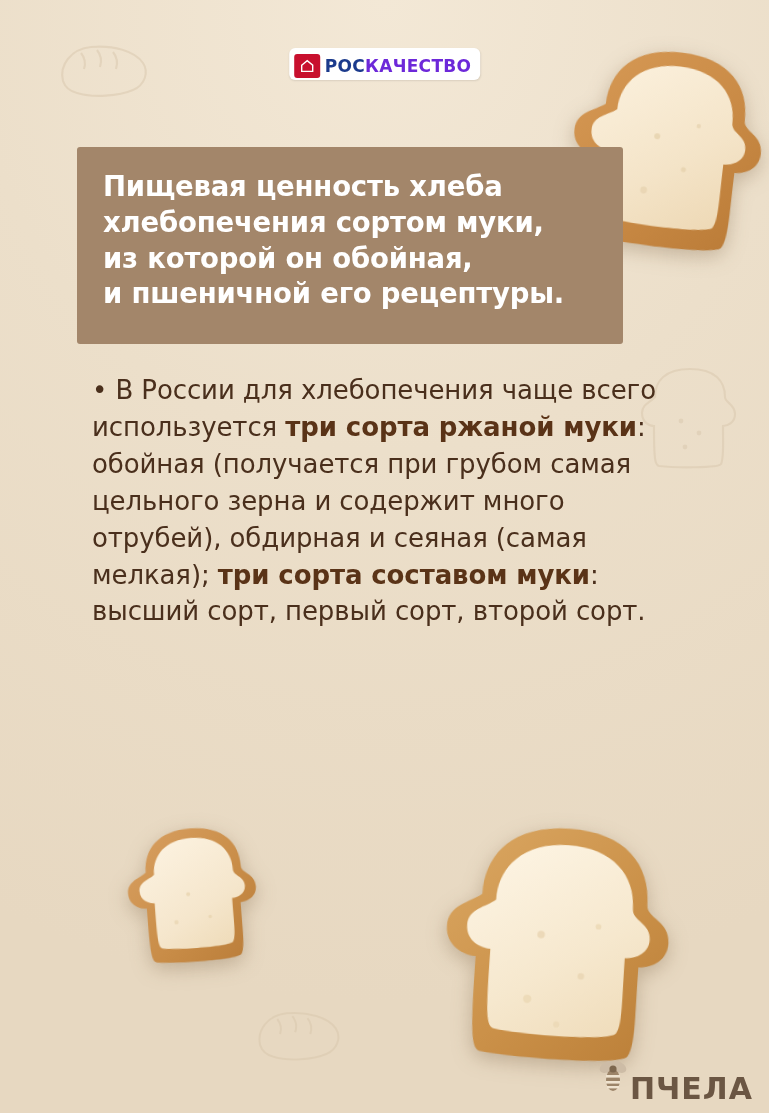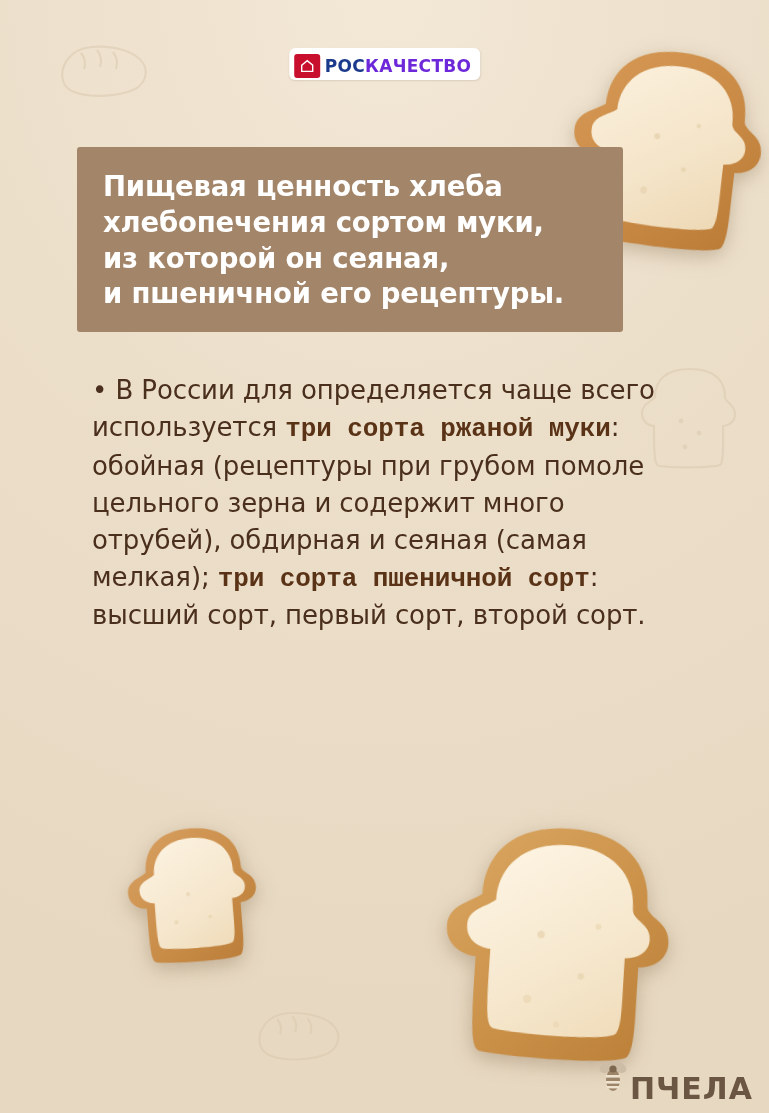--- a/index.html
+++ b/index.html
@@ -75,21 +75,21 @@
   }
 
   
   .headline-box {
     position: absolute;
     left: 77px;
     top: 147px;
     width: 546px;
     background: #a3866a;
     border-radius: 3px;
-    padding: 22px 26px 20px 26px;
+    padding: 22px 26px 32px 26px;
     box-sizing: border-box;
   }
   .headline-box p {
     margin: 0;
     color: #ffffff;
     font-weight: bold;
     font-size: 27.5px;
     line-height: 1.30;
     letter-spacing: -0.2px;
   }
@@ -101,21 +101,20 @@
     top: 372px;
     width: 600px;
     color: #4a2f1c;
     font-size: 26px;
     line-height: 1.42;
     letter-spacing: -0.1px;
   }
   .body-text .b {
     font-weight: bold;
     color: #5a3317;
-    font-family: Liberation Mono, monospace;
   }
 
   
   .toast {
     position: absolute;
     filter: drop-shadow(0 6px 10px rgba(90,60,30,0.28));
   }
   .toast-1 { right: -12px; top: 28px;  width: 220px; transform: rotate(7deg); }
   .toast-2 { left: 120px; top: 812px;  width: 150px; transform: rotate(-4deg); }
   .toast-3 { left: 432px; top: 800px;  width: 260px; transform: rotate(4deg); }
@@ -249,27 +248,27 @@
     <span class="logo-text">
       <span class="logo-ros">РОС</span>
         <span class="logo-kach">КАЧЕСТВО</span>
     </span>
   </div>
 
   <div class="headline-box">
     <p>
       <span>Пищевая ценность хлеба</span><br>
       <span>хлебопечения сортом муки,</span><br>
-      <span>из которой он сеяная,</span><br>
+      <span>из которой он обойная,</span><br>
       <span>и пшеничной его рецептуры.</span>
     </p>
   </div>
 
   <div class="body-text">
-    <span>•</span><span> В России для определяется чаще всего используется </span><span class="b">три сорта ржаной муки</span><span>: обойная (рецептуры при грубом помоле цельного зерна и содержит много отрубей), обдирная и сеяная (самая мелкая); </span><span class="b">три сорта пшеничной сорт</span><span>: высший сорт, первый сорт, второй сорт.</span>
+    <span>•</span><span> В России для хлебопечения чаще всего используется </span><span class="b">три сорта ржаной муки</span><span>: обойная (получается при грубом самая цельного зерна и содержит много отрубей), обдирная и сеяная (самая мелкая); </span><span class="b">три сорта составом муки</span><span>: высший сорт, первый сорт, второй сорт.</span>
   </div>
 
   <div class="footer-brand">
     <span class="bee">
       <svg width="34" height="38" viewBox="0 0 34 38" fill="none">
         <ellipse cx="11" cy="10" rx="8" ry="5" fill="#cdbca6" transform="rotate(-30 11 10)"></ellipse>
         <ellipse cx="23" cy="10" rx="8" ry="5" fill="#cdbca6" transform="rotate(30 23 10)"></ellipse>
         <ellipse cx="17" cy="23" rx="7" ry="11" fill="#9c8468"></ellipse>
         <rect x="10" y="18" width="14" height="2.6" fill="#efe3cf"></rect>
         <rect x="10" y="24" width="14" height="2.6" fill="#efe3cf"></rect>

